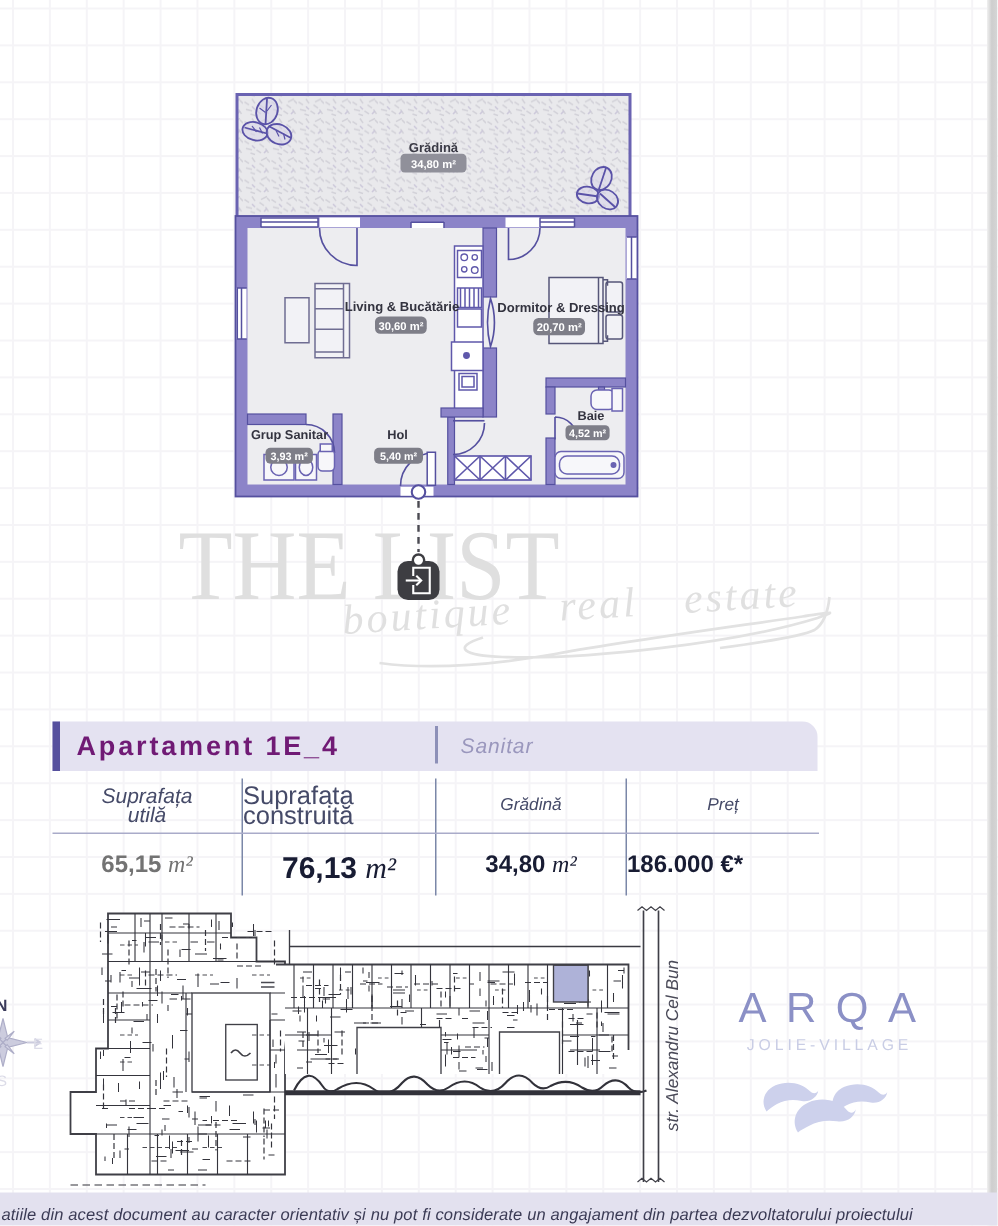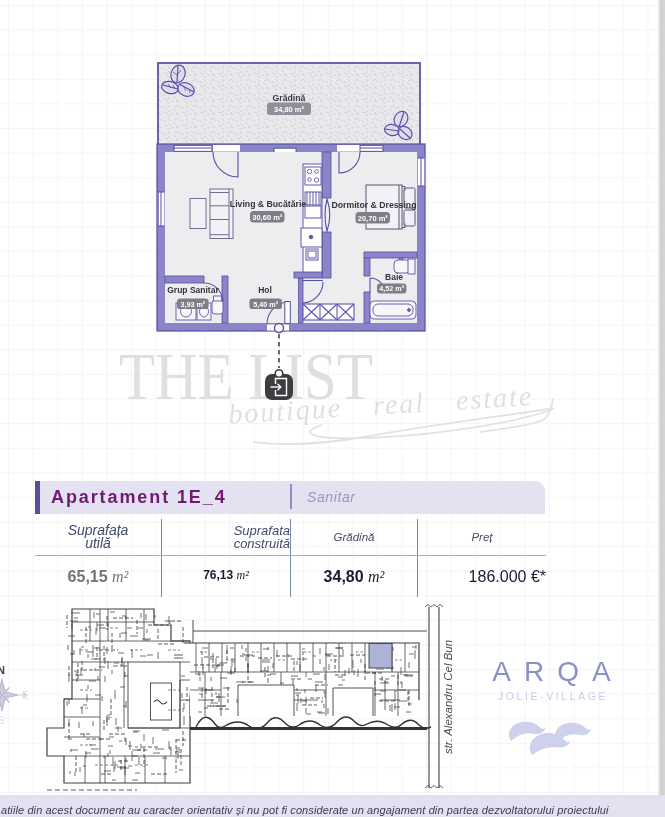--- a/index.html
+++ b/index.html
@@ -275,22 +275,22 @@
 <div class="abs" style="left:35px;top:481px;width:5px;height:33px;background:#56509e;"></div>
 <div class="abs" style="left:51px;top:487px;font-size:18px;font-weight:bold;color:#701a75;letter-spacing:1.9px;">Apartament 1E_4</div>
 <div class="abs" style="left:290px;top:484px;width:1.5px;height:25px;background:#8d90b8;"></div>
 <div class="abs" style="left:307px;top:489px;font-size:14px;font-style:italic;color:#9a97bd;letter-spacing:0.6px;">Sanitar</div>
 
 <div class="abs" style="left:161px;top:519px;width:1px;height:78px;background:#7b87a8;"></div>
 <div class="abs" style="left:290px;top:519px;width:1px;height:78px;background:#7b87a8;"></div>
 <div class="abs" style="left:417px;top:519px;width:1px;height:78px;background:#7b87a8;"></div>
 <div class="abs" style="left:35px;top:555px;width:511px;height:1px;background:#a9abc9;"></div>
 <div class="abs" style="left:35px;top:524px;width:126px;text-align:center;font-style:italic;font-size:14px;line-height:13px;color:#454a68;">Suprafața<br>utilă</div>
-<div class="abs" style="left:162px;top:524px;width:128px;text-align:right;font-style:italic;font-size:13px;line-height:13px;color:#454a68;">Suprafata<br>construită</div>
+<div class="abs" style="left:162px;top:524px;width:128px;text-align:left;font-size:17px;line-height:13px;color:#454a68;">Suprafata<br>construită</div>
 <div class="abs" style="left:291px;top:531px;width:126px;text-align:center;font-style:italic;font-size:11.5px;color:#454a68;">Grădină</div>
 <div class="abs" style="left:418px;top:531px;width:128px;text-align:center;font-style:italic;font-size:11.5px;color:#454a68;">Preț</div>
 <div class="abs" style="left:35px;top:568px;width:126px;text-align:center;font-size:16px;font-weight:bold;color:#737373;">65,15 <span style="font-weight:normal;font-style:italic;font-family:'Liberation Serif',serif;">m²</span></div>
-<div class="abs" style="left:162px;top:568px;width:128px;text-align:center;font-size:12px;font-weight:bold;color:#181c33;">76,13 <span style="font-weight:normal;font-style:italic;font-family:'Liberation Serif',serif;">m²</span></div>
+<div class="abs" style="left:162px;top:568px;width:128px;text-align:center;font-size:20px;font-weight:bold;color:#181c33;">76,13 <span style="font-weight:normal;font-style:italic;font-family:'Liberation Serif',serif;">m²</span></div>
 <div class="abs" style="left:291px;top:568px;width:126px;text-align:center;font-size:16px;font-weight:bold;color:#181c33;">34,80 <span style="font-weight:normal;font-style:italic;font-family:'Liberation Serif',serif;">m²</span></div>
-<div class="abs" style="left:418px;top:568px;width:128px;text-align:right;font-size:16px;font-weight:normal;color:#181c33;">186.000 €*</div>
+<div class="abs" style="left:418px;top:568px;width:128px;text-align:left;font-size:16px;font-weight:bold;color:#181c33;">186.000 €*</div>
 
 <div class="abs" style="left:0;top:795px;width:665px;height:22px;background:#e3e1ef;"></div>
 <div class="abs" style="left:1px;top:804px;font-size:11px;letter-spacing:0.1px;color:#3b3b55;font-style:italic;">atiile din acest document au caracter orientativ și nu pot fi considerate un angajament din partea dezvoltatorului proiectului</div>
 
 </body></html>

